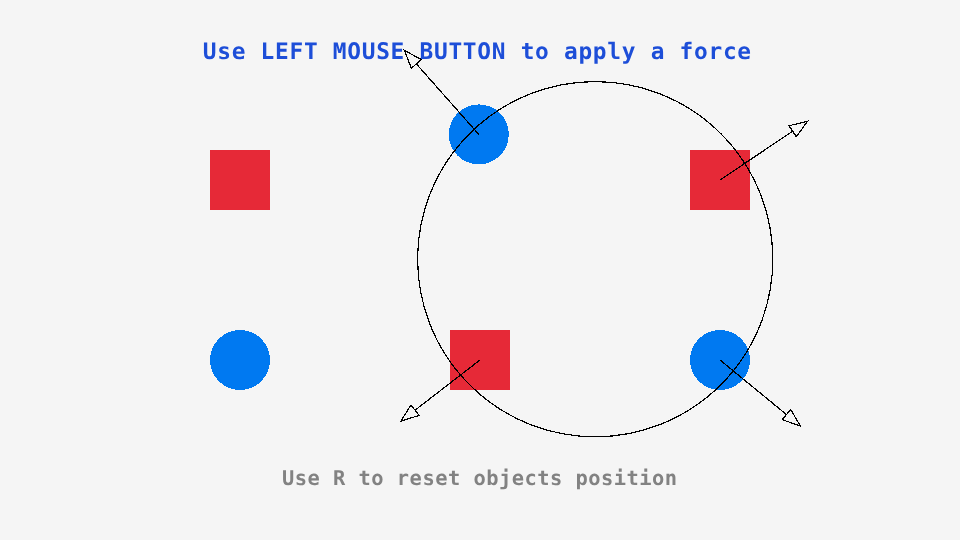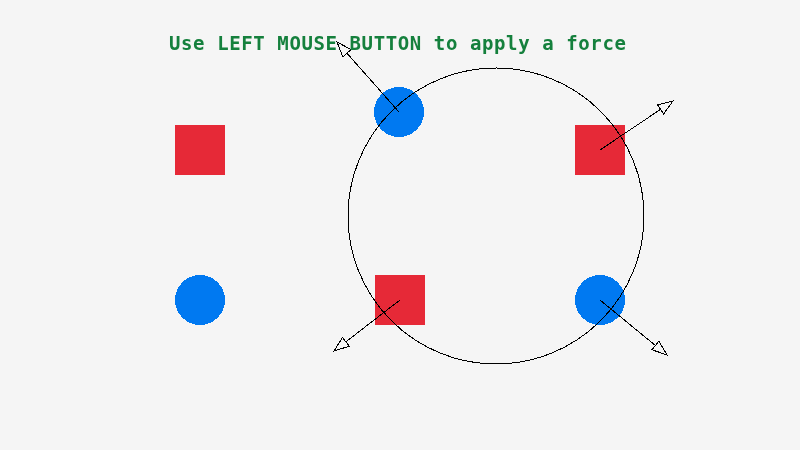--- a/index.html
+++ b/index.html
@@ -47,14 +47,15 @@
       <circle cx="496" cy="216" r="148" fill="none" stroke="#000000" stroke-width="1"></circle>
       <line x1="399" y1="112" x2="346.94552867944344" y2="53.22882270259744" stroke="#000000" stroke-width="1"></line>
       <polygon points="337,42 351.06276367039584,49.58212885346818 342.82829368849104,56.875516551726705" fill="#f5f5f5" stroke="#000000" stroke-width="1"></polygon>
       <line x1="600" y1="150" x2="660.5455551973273" y2="109.35983281275288" stroke="#000000" stroke-width="1"></line>
       <polygon points="673,101 663.61082722867,113.92646257373286 657.4802831659846,104.7932030517729" fill="#f5f5f5" stroke="#000000" stroke-width="1"></polygon>
       <line x1="400" y1="300" x2="345.8692750208825" y2="341.8282874838635" stroke="#000000" stroke-width="1"></line>
       <polygon points="334,351 342.5063137649658,337.4762199762066 349.23223627679926,346.1803549915204" fill="#f5f5f5" stroke="#000000" stroke-width="1"></polygon>
       <line x1="600" y1="300" x2="655.4060755403603" y2="345.48259932417636" stroke="#000000" stroke-width="1"></line>
       <polygon points="667,355 651.916361959225,349.7337049593776 658.8957891214957,341.23149368897515" fill="#f5f5f5" stroke="#000000" stroke-width="1"></polygon>
     </svg>
-  <div class="txt txt-top" style="color: #15803d;">Use LEFT MOUSE BUTTON to apply a force</div>
+  <div class="txt txt-top" style="color: #1d4ed8;">Use LEFT MOUSE BUTTON to apply a force</div>
+  <div class="txt txt-bottom" style="color: rgb(130, 130, 130);">Use R to reset objects position</div>
 </div>
 
 </body></html>

